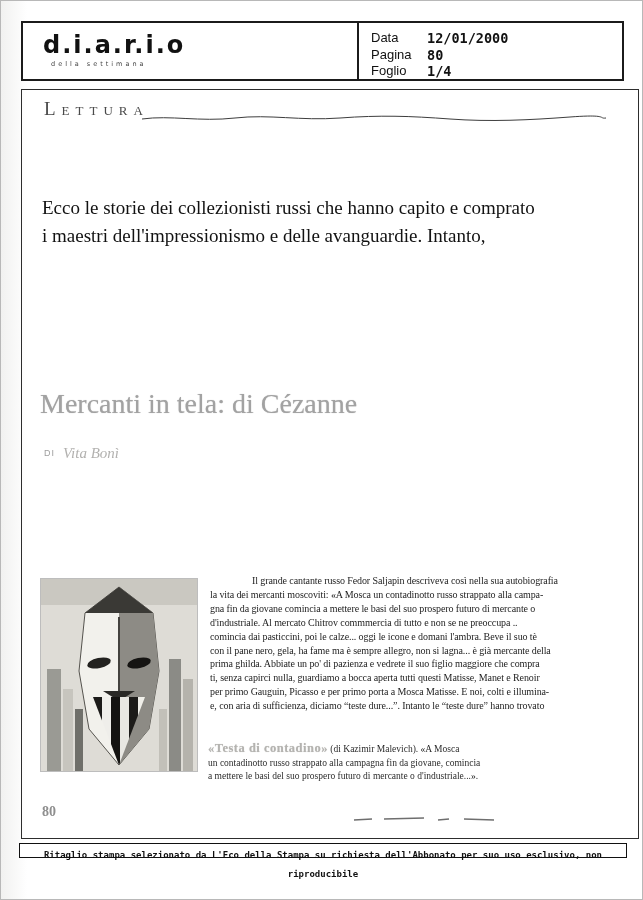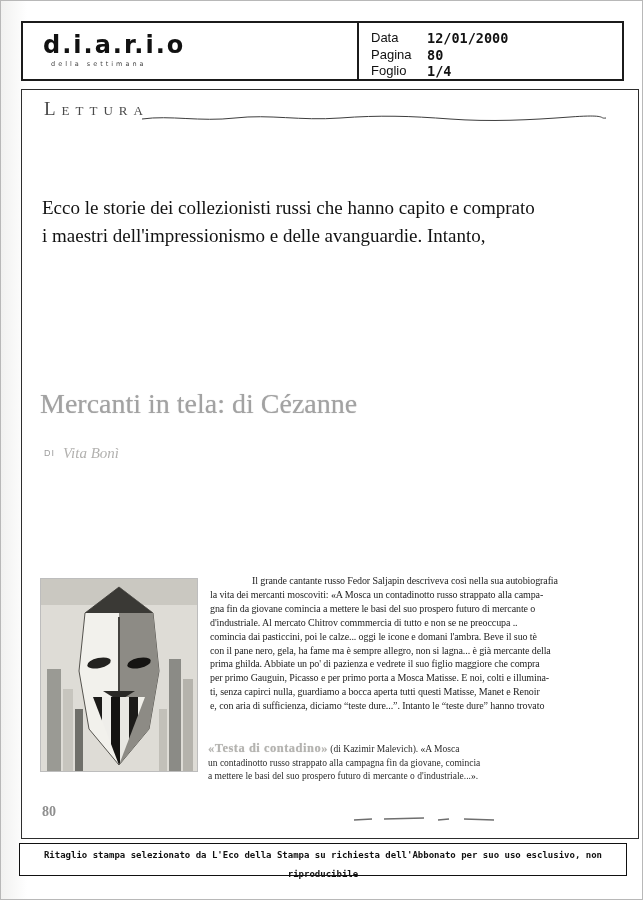--- a/index.html
+++ b/index.html
@@ -52,21 +52,21 @@
   .body-text { position:absolute; left:172px; top:484px; width:410px;margin-left:16px; }
   .b-line { font-size:10px; line-height:13.9px; white-space:nowrap; letter-spacing:-0.1px; color:#1d1d1d; }
   .b-line.indent { padding-left:42px; }
   .caption { position:absolute; left:186px; top:652px; width:345px; }
   .cap-line { font-family:Liberation Serif, serif; font-size:9.5px; line-height:13.5px; white-space:nowrap; color:#2b2b2b; }
   .cap-title { font-weight:bold; font-size:12.5px; letter-spacing:0.5px; color:#b4b3b0; text-shadow:0 0 1px #cfcfcc; }
   .page-number { position:absolute; left:20px; top:714px; font-weight:bold; font-size:14px; color:#8f8f8f; }
   .pen-marks { position:absolute; left:330px; top:724px; }
   
   .footer-box {
-    position:absolute; left:18px; top:842px; width:608px; height:33px;
+    position:absolute; left:18px; top:842px; width:608px; height:15px;
     border:1px solid #111; text-align:center; background:#fff;
   }
   .footer-box span {
     font-family:"DejaVu Sans Mono", monospace; font-size:9px; font-weight:bold;
     line-height:15px; color:#111;
   }
 </style>
 </head>
 <body>
 
@@ -147,22 +147,22 @@
     </figure>
 
     <div class="body-text">
       <div class="b-line indent">Il grande cantante russo Fedor Saljapin descriveva così nella sua autobiografia</div>
       <div class="b-line">la vita dei mercanti moscoviti: «A Mosca un contadinotto russo strappato alla campa-</div>
       <div class="b-line">gna fin da giovane comincia a mettere le basi del suo prospero futuro di mercante o</div>
       <div class="b-line">d'industriale. Al mercato Chitrov commmercia di tutto e non se ne preoccupa ..</div>
       <div class="b-line">comincia dai pasticcini, poi le calze... oggi le icone e domani l'ambra. Beve il suo tè</div>
       <div class="b-line">con il pane nero, gela, ha fame ma è sempre allegro, non si lagna... è già mercante della</div>
       <div class="b-line">prima ghilda. Abbiate un po' di pazienza e vedrete il suo figlio maggiore che compra</div>
+      <div class="b-line">ti, senza capirci nulla, guardiamo a bocca aperta tutti questi Matisse, Manet e Renoir</div>
       <div class="b-line">per primo Gauguin, Picasso e per primo porta a Mosca Matisse. E noi, colti e illumina-</div>
-      <div class="b-line">ti, senza capirci nulla, guardiamo a bocca aperta tutti questi Matisse, Manet e Renoir</div>
       <div class="b-line">e, con aria di sufficienza, diciamo “teste dure...”. Intanto le “teste dure” hanno trovato</div>
     </div>
 
     <div class="caption">
       <div class="cap-line"><span class="cap-title">«Testa di contadino»</span><span> (di Kazimir Malevich). «A Mosca</span></div>
       <div class="cap-line">un contadinotto russo strappato alla campagna fin da giovane, comincia</div>
       <div class="cap-line">a mettere le basi del suo prospero futuro di mercante o d'industriale...».</div>
     </div>
 
     <div class="page-number">80</div>

